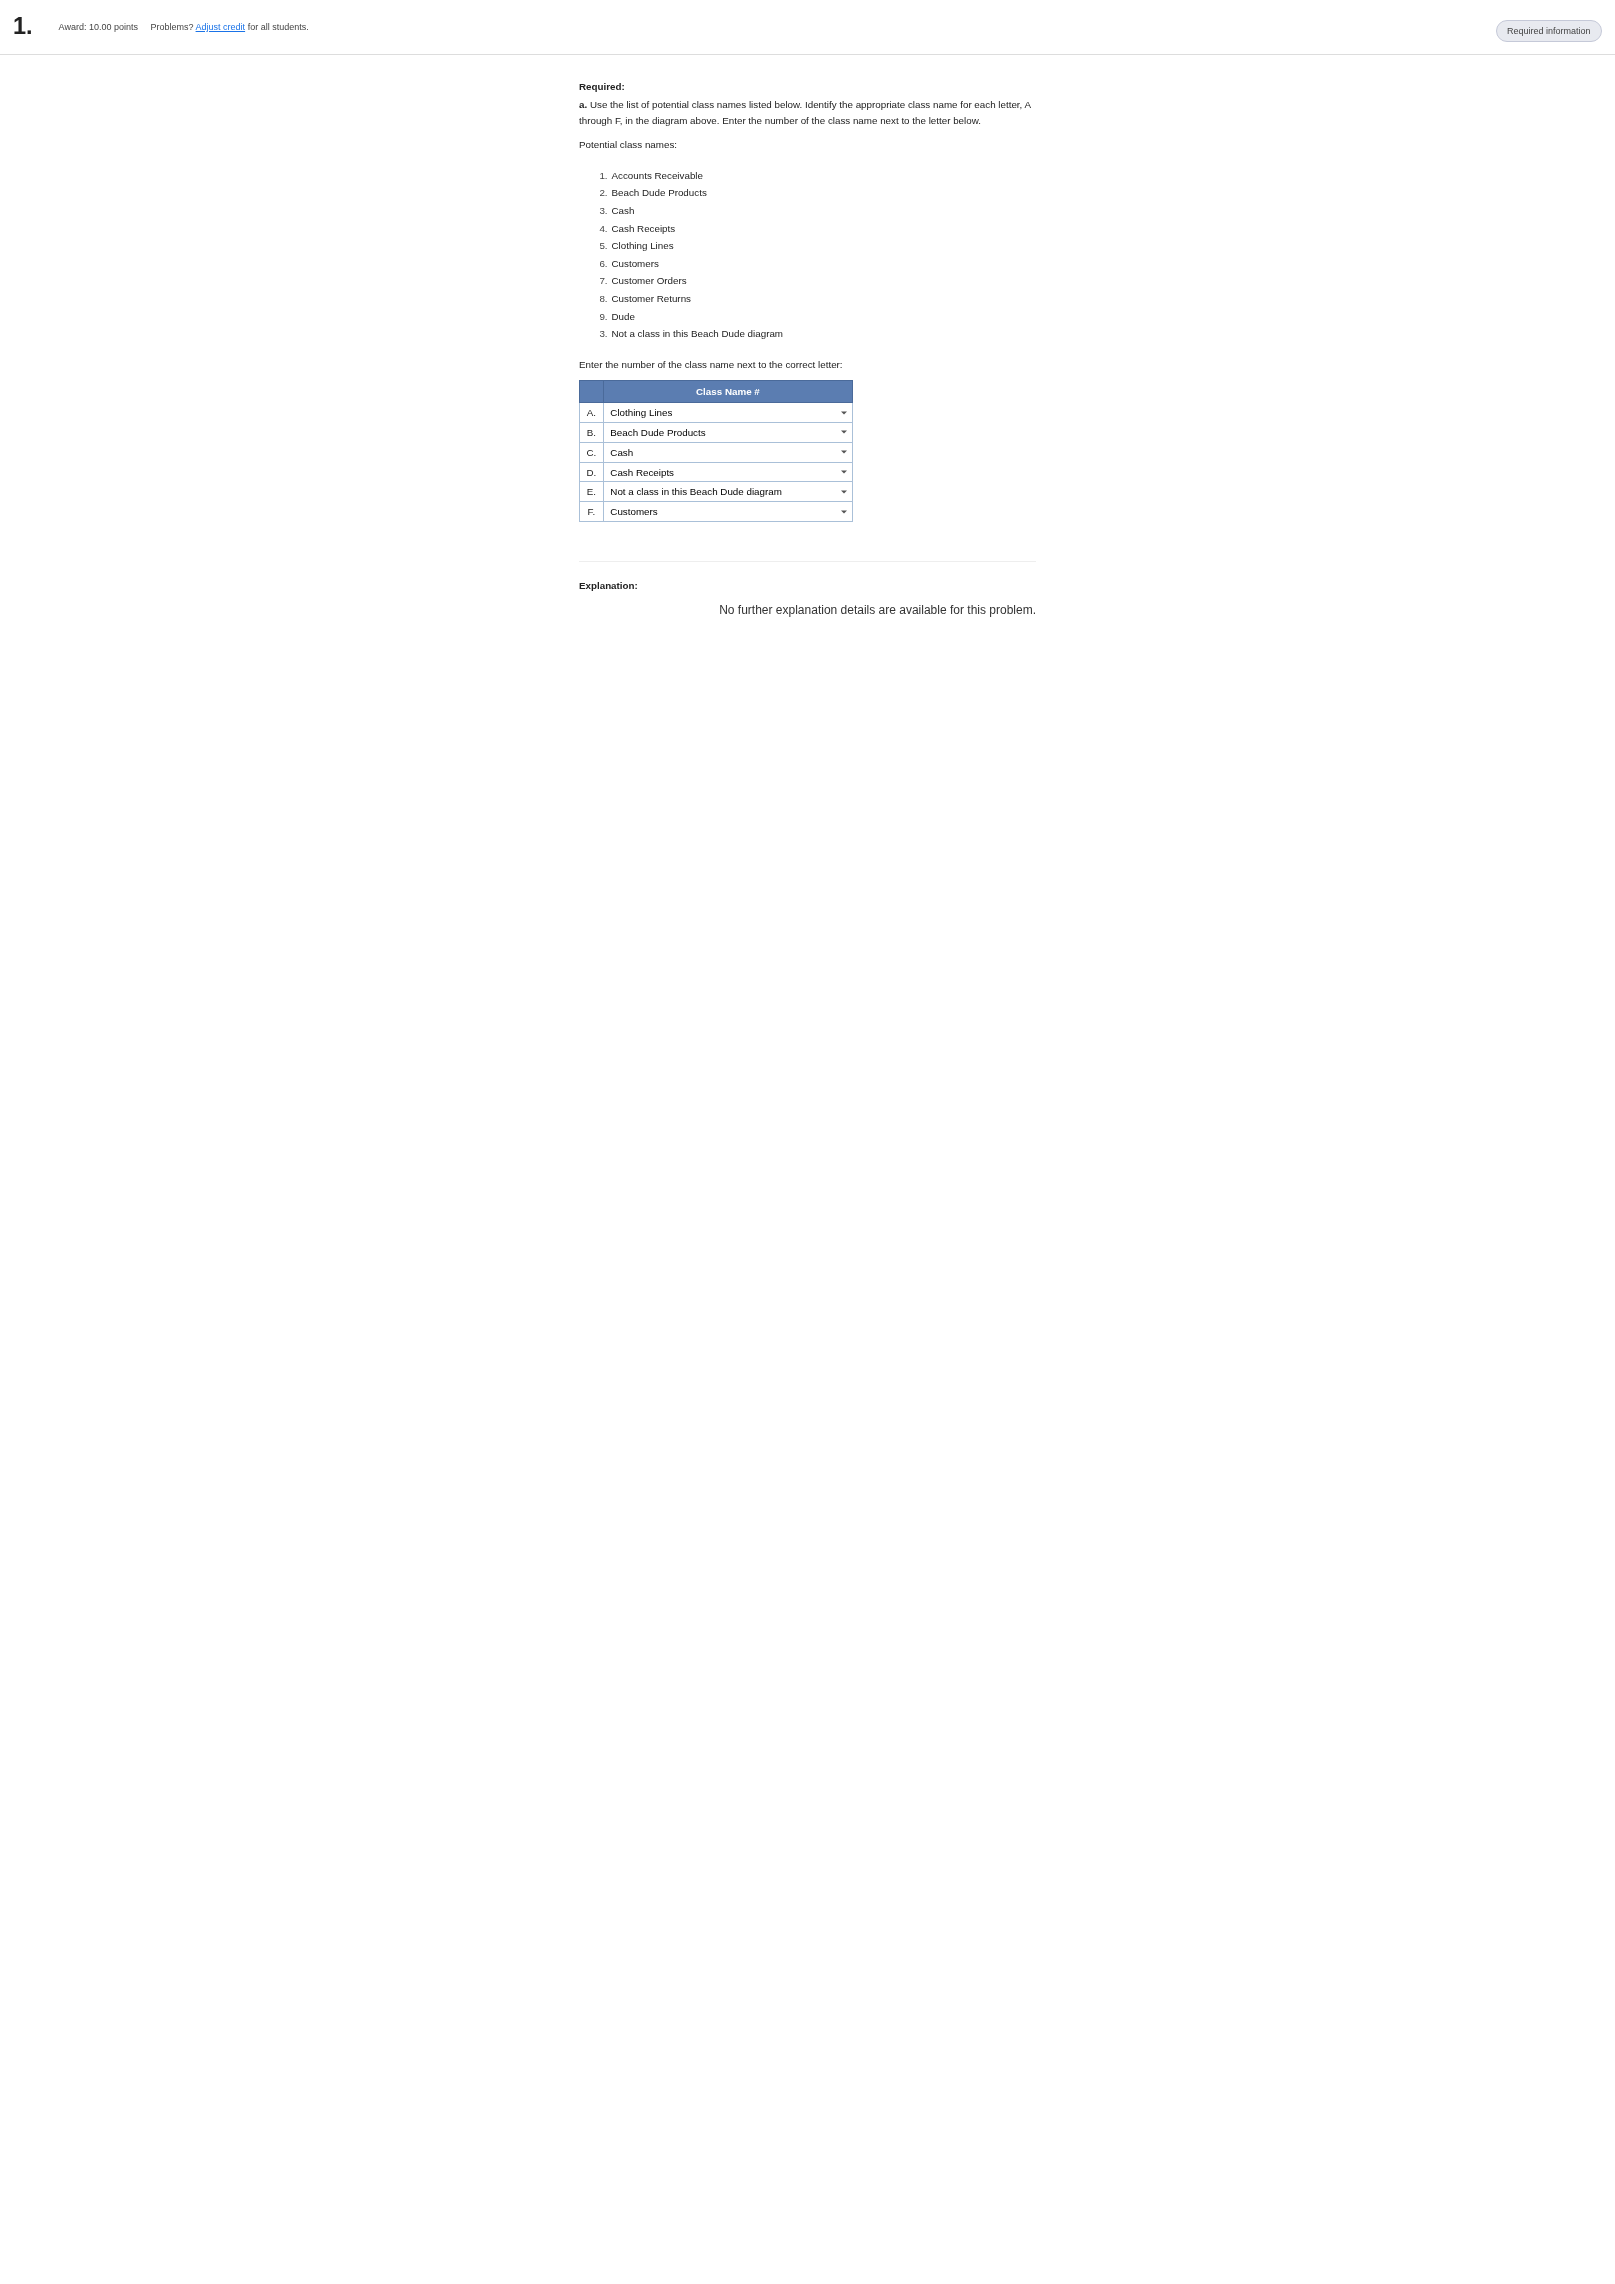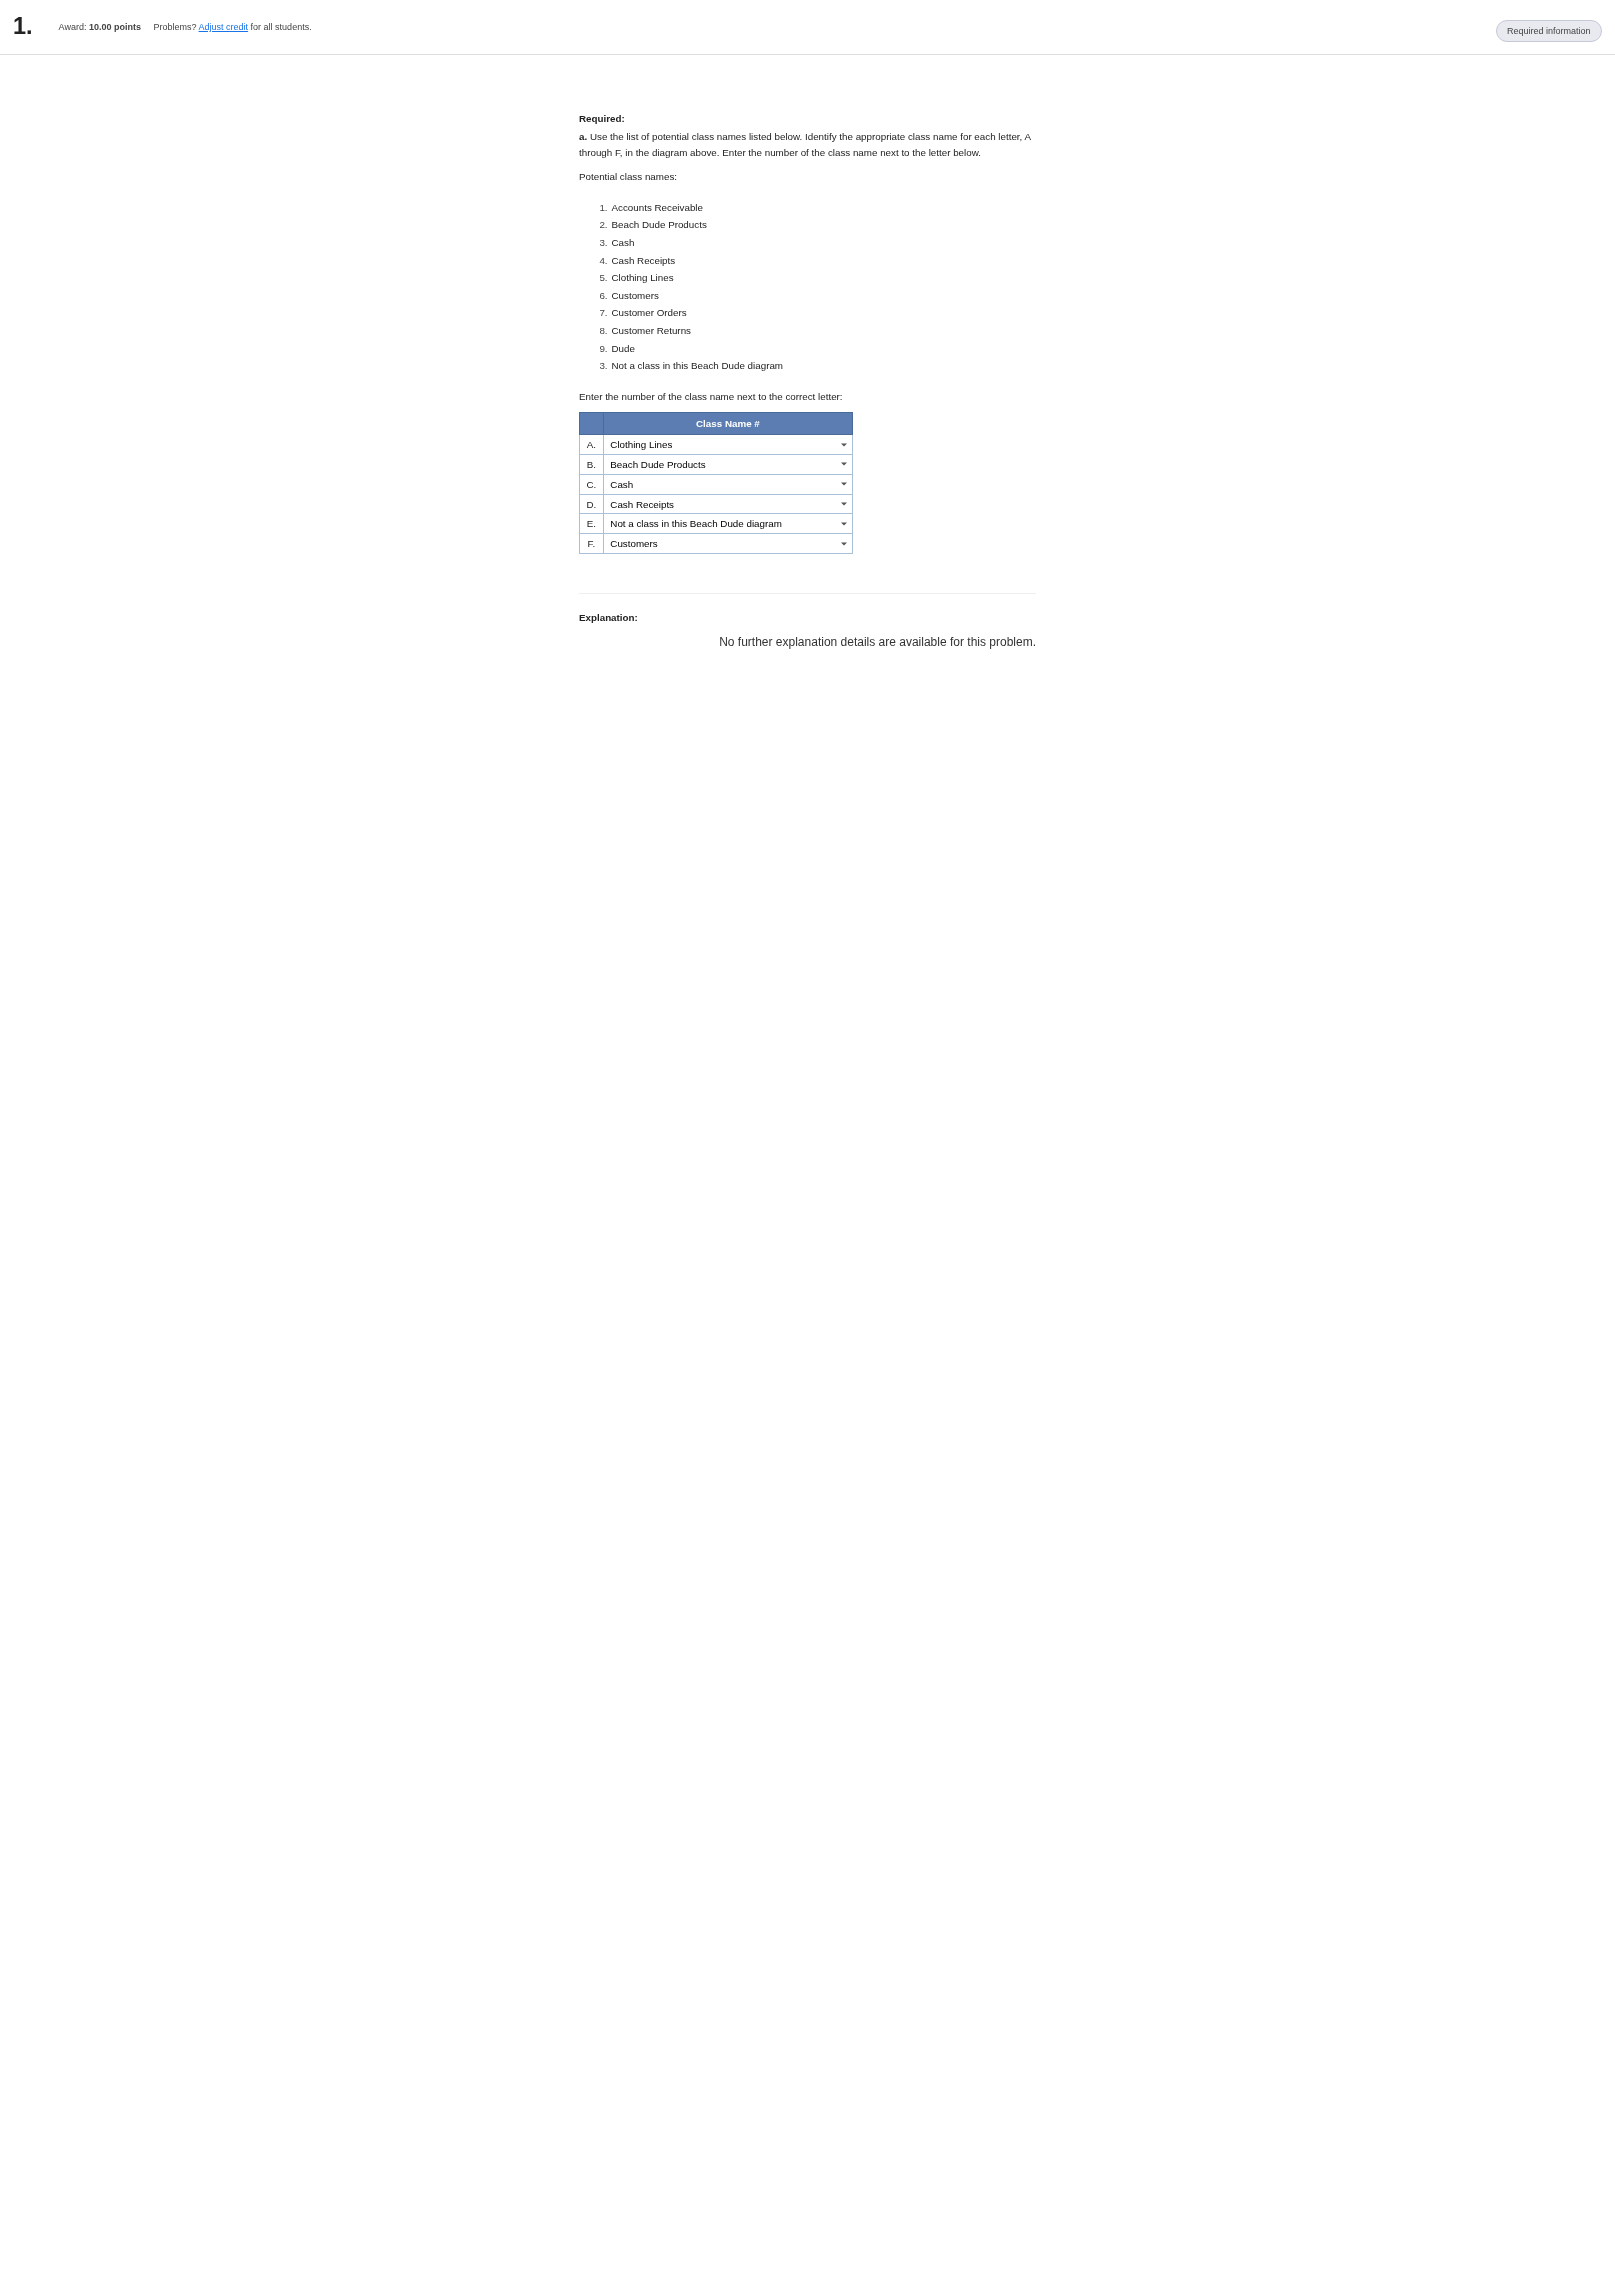--- a/index.html
+++ b/index.html
@@ -41,21 +41,21 @@
       font-size: 23.5px;
     }
 
     .question-meta {
       font-size: 9px;
       color: #444;
       flex: 1;
     }
 
     .question-meta strong {
-      font-weight: bold;
+      font-weight: normal;
     }
 
     .adjust-credit-link {
       color: #1a73e8;
       text-decoration: underline;
       cursor: pointer;
     }
 
     .required-info-btn {
       background: #e8eaf0;
@@ -70,21 +70,20 @@
     }
 
     .question-body {
       padding: 26px 52px 26px 52px;
     }
 
     .required-label {
       font-weight: bold;
       margin-bottom: 5.2px;
       font-size: 9.8px;
-      margin-top: 32px;
     }
 
     .question-text {
       margin-bottom: 10.4px;
       line-height: 1.6;
       font-size: 9.8px;
     }
 
     .potential-class-names-label {
       margin-bottom: 17px;

